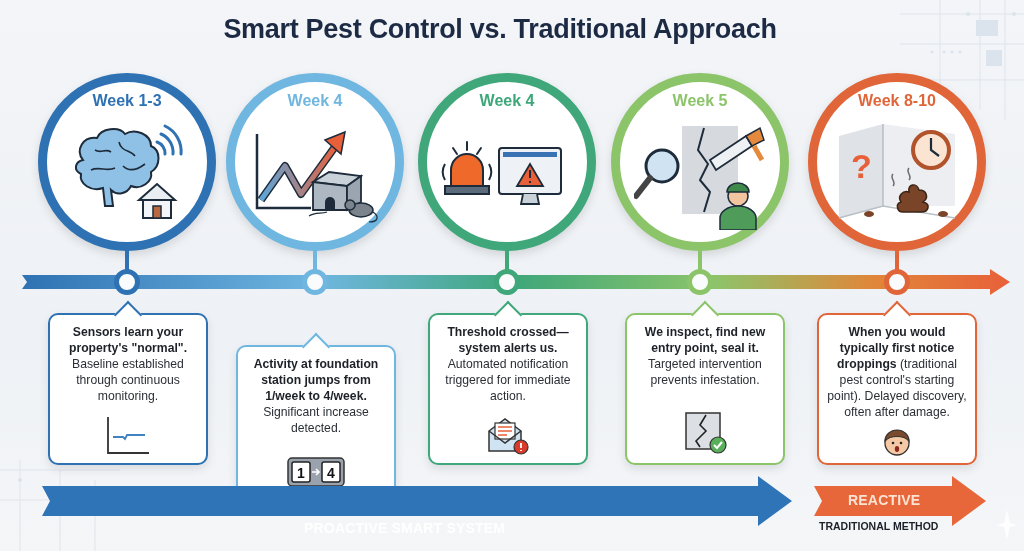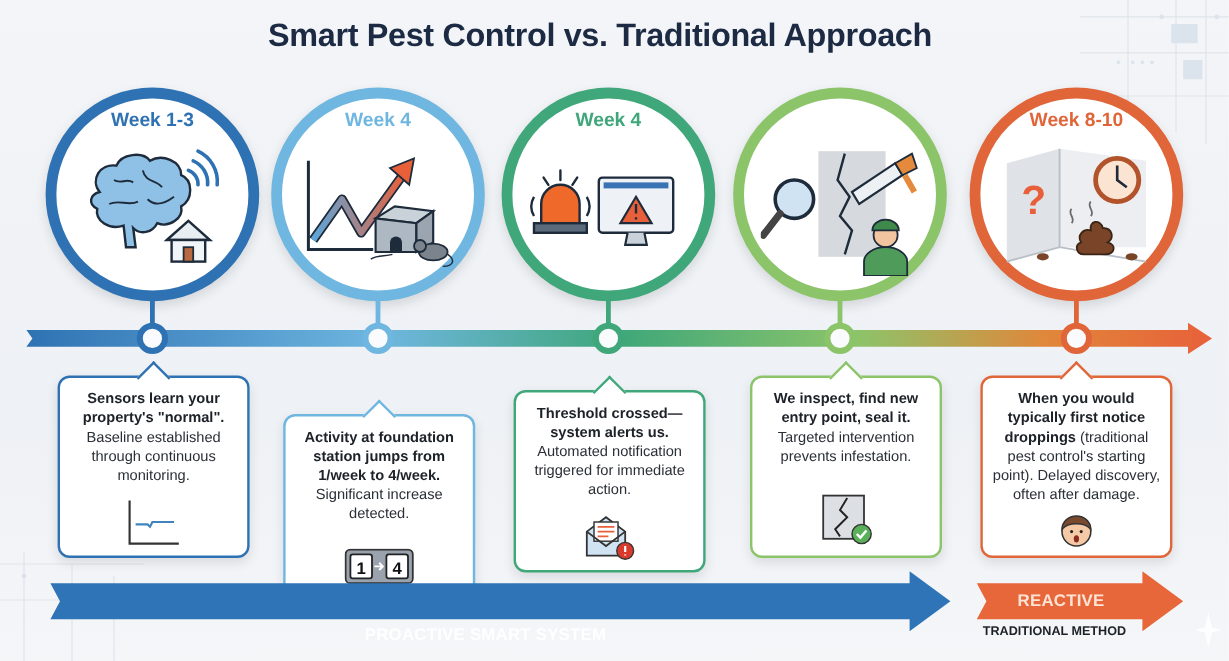--- a/index.html
+++ b/index.html
@@ -141,20 +141,21 @@
     <rect x="62" y="32" width="54" height="5" fill="#3a73b3"></rect>
     <path d="M89 44 L102 66 H76 Z" fill="#e8603a" stroke="#1d2b3a" stroke-width="1.8"></path>
     <path d="M89 50 V58 M89 61 V63" stroke="#1d2b3a" stroke-width="2"></path>
     <path d="M82 74 L80 84 H98 L96 74" fill="#c9d1d9" stroke="#1d2b3a" stroke-width="1.8"></path>
   </svg>
 </div>
 <div class="stem" style="--c:#3fa77a; left:505px; top:250px;"></div>
 <div class="node" style="--c:#3fa77a; left:494px;"></div>
 
 <div class="stage-circle" style="--c:#8cc46a; left:611px; top:73px;">
+  <div class="stage-week">Week 5</div>
   <svg class="stage-illus" viewBox="0 0 132 110">
     <rect x="48" y="6" width="56" height="88" fill="#d6d9dd"></rect>
     <path d="M70 8 L64 30 L74 44 L66 60 L76 72 L70 92" stroke="#1d2b3a" stroke-width="2" fill="none"></path>
     <circle cx="28" cy="46" r="16" fill="#cfe3f3" stroke="#1d2b3a" stroke-width="3"></circle>
     <path d="M16 58 L2 76" stroke="#444" stroke-width="6" stroke-linecap="round"></path>
     <path d="M76 40 L112 16 L118 26 L82 50 Z" fill="#eef1f4" stroke="#1d2b3a" stroke-width="1.8"></path>
     <path d="M112 16 L126 8 L130 20 L118 26 Z" fill="#e58a3c" stroke="#1d2b3a" stroke-width="1.5"></path>
     <path d="M120 26 L128 40" stroke="#e58a3c" stroke-width="5"></path>
     <circle cx="104" cy="76" r="10" fill="#f2c4a0" stroke="#1d2b3a" stroke-width="1.5"></circle>
     <path d="M93 72 A11 9 0 0 1 115 72 Z" fill="#3f8a4b" stroke="#1d2b3a" stroke-width="1.5"></path>
@@ -203,21 +204,21 @@
   <svg class="card-icon" width="58" height="30" viewBox="0 0 58 30">
     <rect x="1" y="1" width="56" height="28" rx="4" fill="#9aa3ad" stroke="#333" stroke-width="1.5"></rect>
     <rect x="5" y="5" width="18" height="20" rx="2" fill="#fff" stroke="#222" stroke-width="1.5"></rect>
     <rect x="35" y="5" width="18" height="20" rx="2" fill="#fff" stroke="#222" stroke-width="1.5"></rect>
     <text x="14" y="21" font-size="14" font-weight="700" text-anchor="middle" fill="#111" font-family="Liberation Sans, sans-serif">1</text>
     <text x="44" y="21" font-size="14" font-weight="700" text-anchor="middle" fill="#111" font-family="Liberation Sans, sans-serif">4</text>
     <path d="M25 15 H32 M29 12 L32 15 L29 18" stroke="#fff" stroke-width="1.6" fill="none"></path>
   </svg>
 </div>
 
-<div class="card" style="--c:#3fa77a; left:428px;margin-top:12px;">
+<div class="card" style="--c:#3fa77a; left:428px;">
   <div class="card-tip"></div>
   <div class="card-text">
     <b>Threshold crossed—system alerts us.</b>
     <span>Automated notification triggered for immediate action.</span>
   </div>
   <svg class="card-icon" width="46" height="40" viewBox="0 0 46 40">
     <path d="M4 16 L20 4 L36 16 V36 H4 Z" fill="#cfe3f3" stroke="#333" stroke-width="1.5"></path>
     <rect x="10" y="8" width="20" height="16" fill="#fff" stroke="#333" stroke-width="1.2"></rect>
     <path d="M13 12 H27 M13 16 H27 M13 20 H22" stroke="#e8603a" stroke-width="1.4"></path>
     <path d="M4 16 L20 28 L36 16" stroke="#333" stroke-width="1.5" fill="none"></path>

